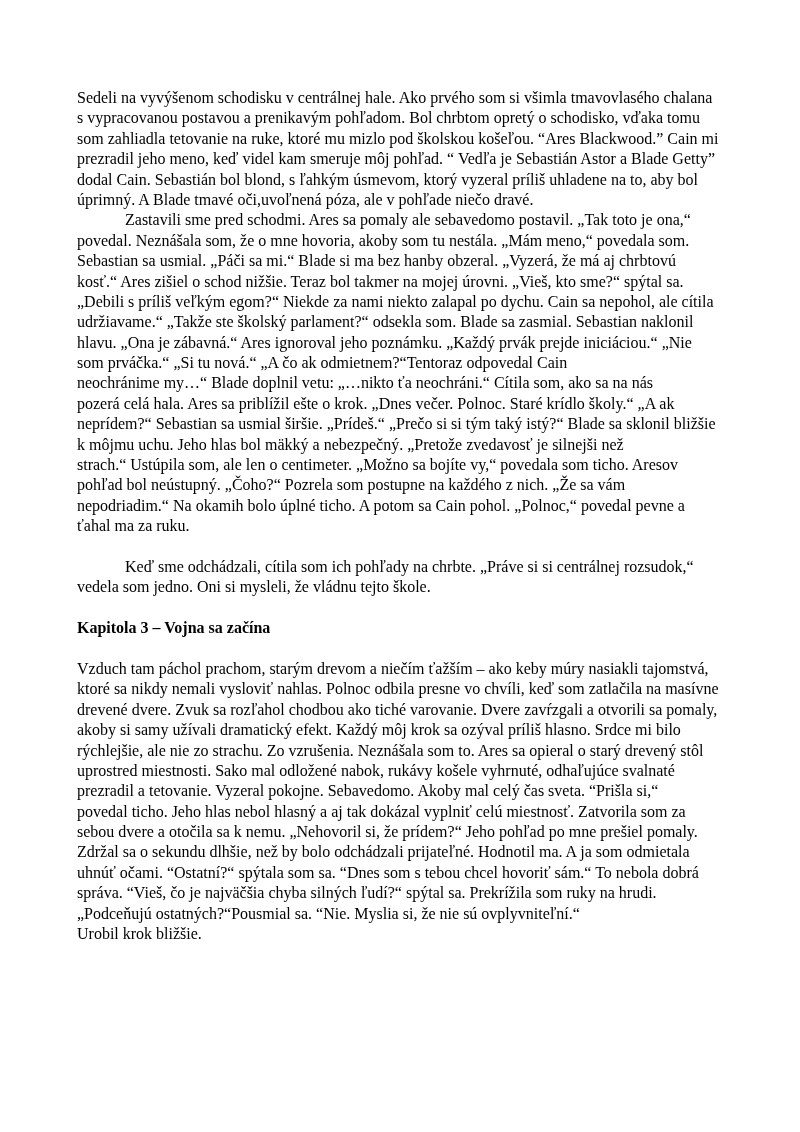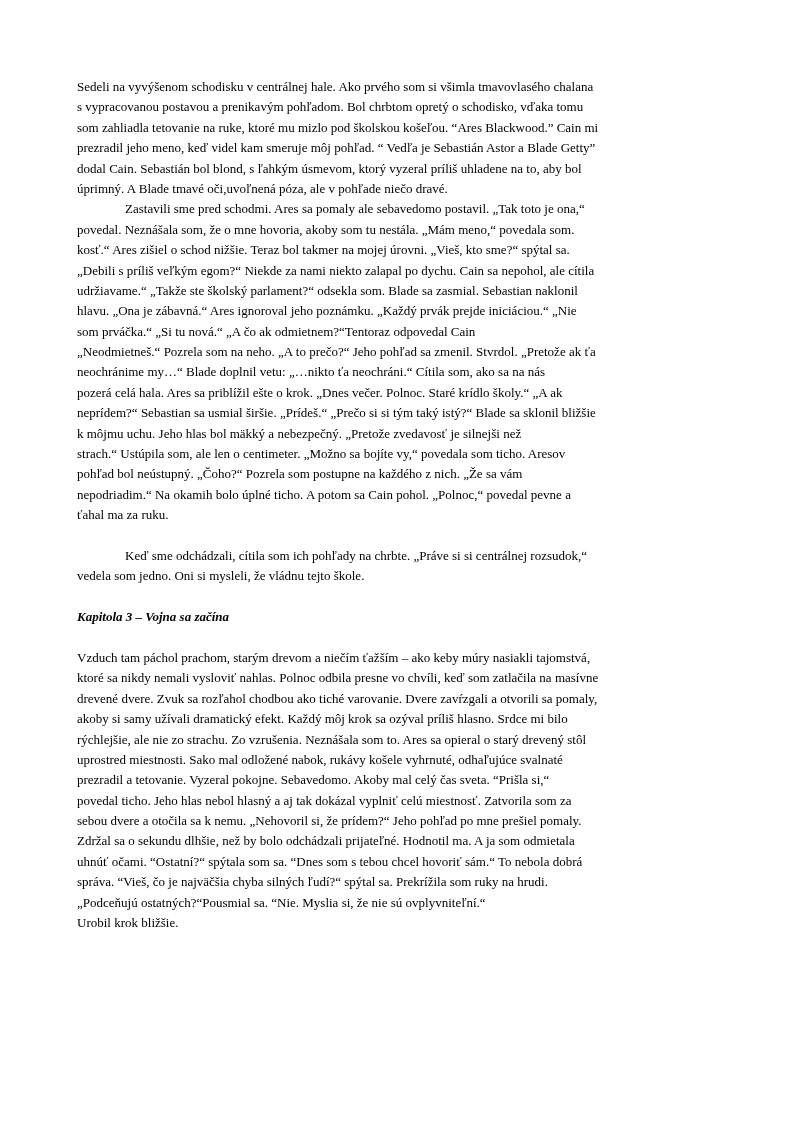--- a/index.html
+++ b/index.html
@@ -1,46 +1,46 @@
 <!DOCTYPE html>
 <html><head>
 <meta charset="utf-8">
 <style>
   html, body { margin: 0; padding: 0; background: #ffffff; }
   body { width: 800px; height: 1132px; position: relative; overflow: hidden; }
   .page {
-    position: absolute; left: 77px; top: 77px; width: 660px;
-    font-family: "Liberation Serif", serif; font-size: 13px; line-height: 20.4px; color: #000;
+    position: absolute; left: 77px; top: 88px; width: 660px;
+    font-family: "Liberation Serif", serif; font-size: 16px; line-height: 20.4px; color: #000;
   }
   .line { white-space: nowrap; height: 20.4px; }
   .indent { padding-left: 48px; }
   .blank { height: 20.4px; }
-  .heading { font-weight: bold; font-style: italic; }
+  .heading { font-weight: bold; }
 </style>
 </head>
 <body>
 
 <div class="page">
   <div>
     <div class="line">Sedeli na vyvýšenom schodisku v centrálnej hale. Ako prvého som si všimla tmavovlasého chalana</div>
     <div class="line">s vypracovanou postavou a prenikavým pohľadom. Bol chrbtom opretý o schodisko, vďaka tomu</div>
     <div class="line">som zahliadla tetovanie na ruke, ktoré mu mizlo pod školskou košeľou. “Ares Blackwood.” Cain mi</div>
     <div class="line">prezradil jeho meno, keď videl kam smeruje môj pohľad. “ Vedľa je Sebastián Astor a Blade Getty”</div>
     <div class="line">dodal Cain. Sebastián bol blond, s ľahkým úsmevom, ktorý vyzeral príliš uhladene na to, aby bol</div>
     <div class="line">úprimný. A Blade tmavé oči,uvoľnená póza, ale v pohľade niečo dravé.</div>
   </div>
   <div>
     <div class="line indent">Zastavili sme pred schodmi. Ares sa pomaly ale sebavedomo postavil. „Tak toto je ona,“</div>
     <div class="line">povedal. Neznášala som, že o mne hovoria, akoby som tu nestála. „Mám meno,“ povedala som.</div>
+    <div class="line">Sebastian sa usmial. „Páči  sa mi.“ Blade si ma bez hanby obzeral. „Vyzerá, že má aj chrbtovú</div>
     <div class="line">kosť.“ Ares zišiel o schod nižšie. Teraz bol takmer na mojej úrovni. „Vieš, kto sme?“ spýtal sa.</div>
     <div class="line">„Debili s príliš veľkým egom?“ Niekde za nami niekto zalapal po dychu. Cain sa nepohol, ale cítila</div>
     <div class="line">udržiavame.“ „Takže ste školský parlament?“ odsekla som. Blade sa zasmial. Sebastian naklonil</div>
     <div class="line">hlavu. „Ona je zábavná.“ Ares ignoroval jeho poznámku. „Každý prvák prejde iniciáciou.“ „Nie</div>
     <div class="line">som prváčka.“ „Si tu nová.“ „A čo ak odmietnem?“Tentoraz odpovedal Cain</div>
-    <div class="line">„Neodmietneš.“ Pozrela som na neho. „A to prečo?“ Jeho pohľad sa zmenil. Stvrdol. „Pretože ak ťa</div>
     <div class="line">neochránime my…“ Blade doplnil vetu: „…nikto ťa neochráni.“ Cítila som, ako sa na nás</div>
     <div class="line">pozerá celá hala. Ares sa priblížil ešte o krok. „Dnes večer. Polnoc. Staré krídlo školy.“ „A ak</div>
     <div class="line">neprídem?“ Sebastian sa usmial širšie. „Prídeš.“ „Prečo si si tým taký istý?“ Blade sa sklonil bližšie</div>
     <div class="line">k môjmu uchu. Jeho hlas bol mäkký a nebezpečný. „Pretože zvedavosť je silnejši než</div>
     <div class="line">strach.“ Ustúpila som, ale len o centimeter. „Možno sa bojíte vy,“ povedala som ticho. Aresov</div>
     <div class="line">pohľad bol neústupný. „Čoho?“ Pozrela som postupne na každého z nich. „Že sa vám</div>
     <div class="line">nepodriadim.“ Na okamih bolo úplné ticho. A potom sa Cain pohol. „Polnoc,“ povedal pevne a</div>
     <div class="line">ťahal ma za ruku.</div>
   </div>
   <div class="blank"></div>

